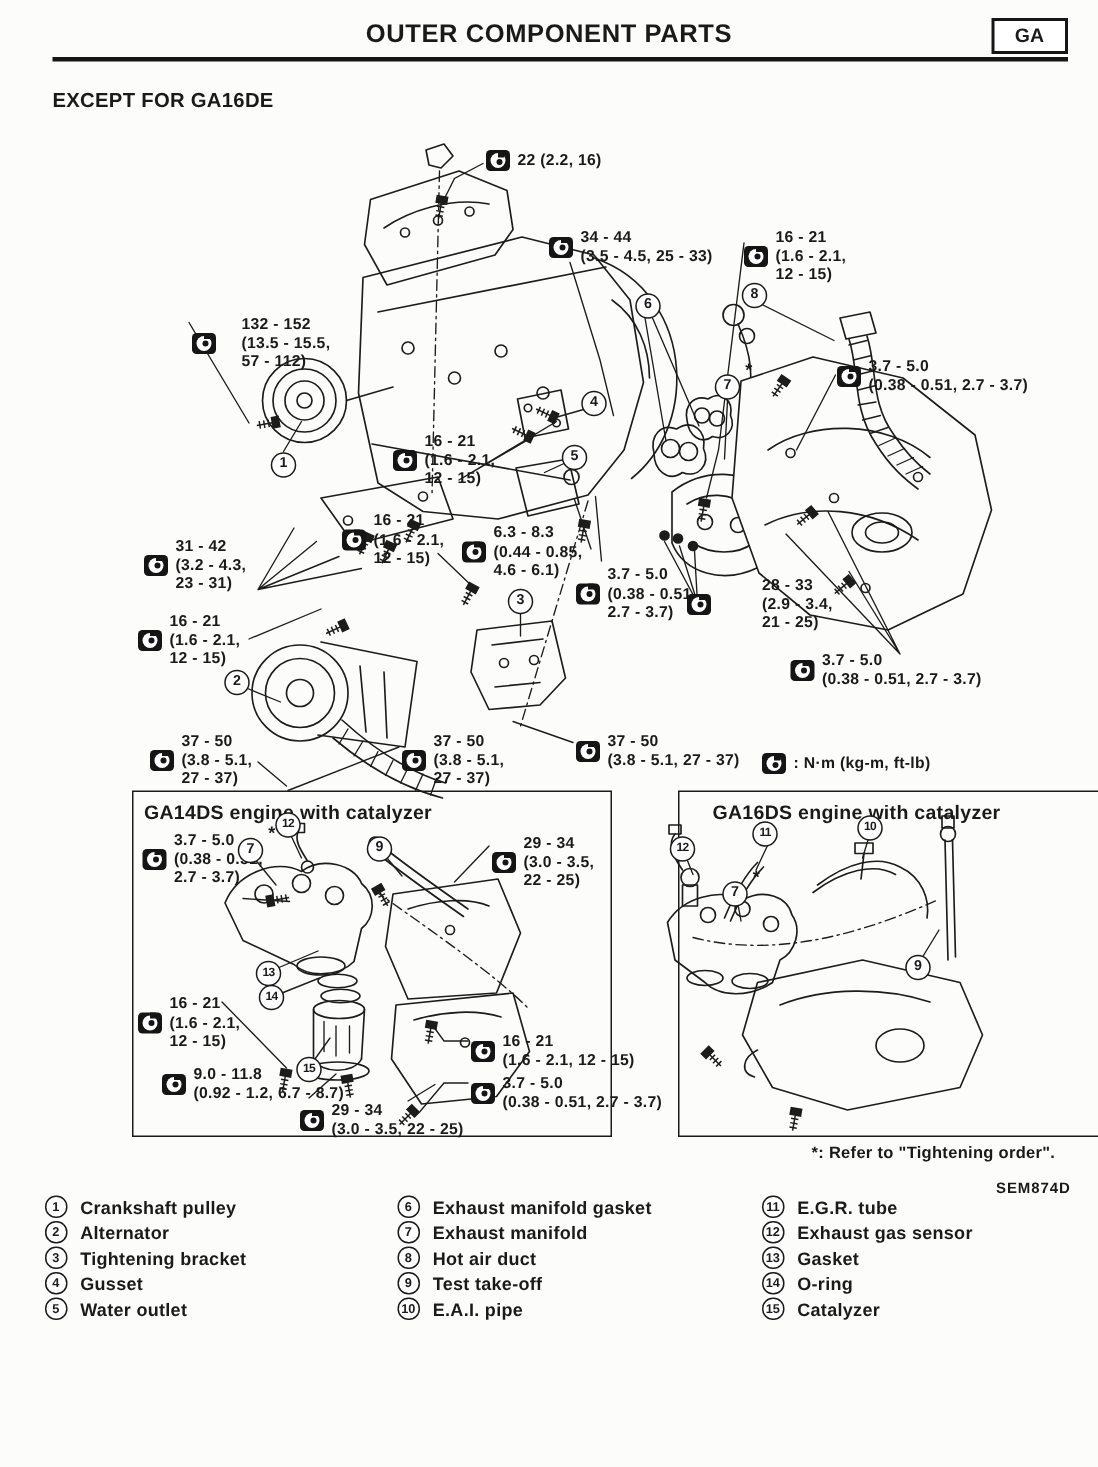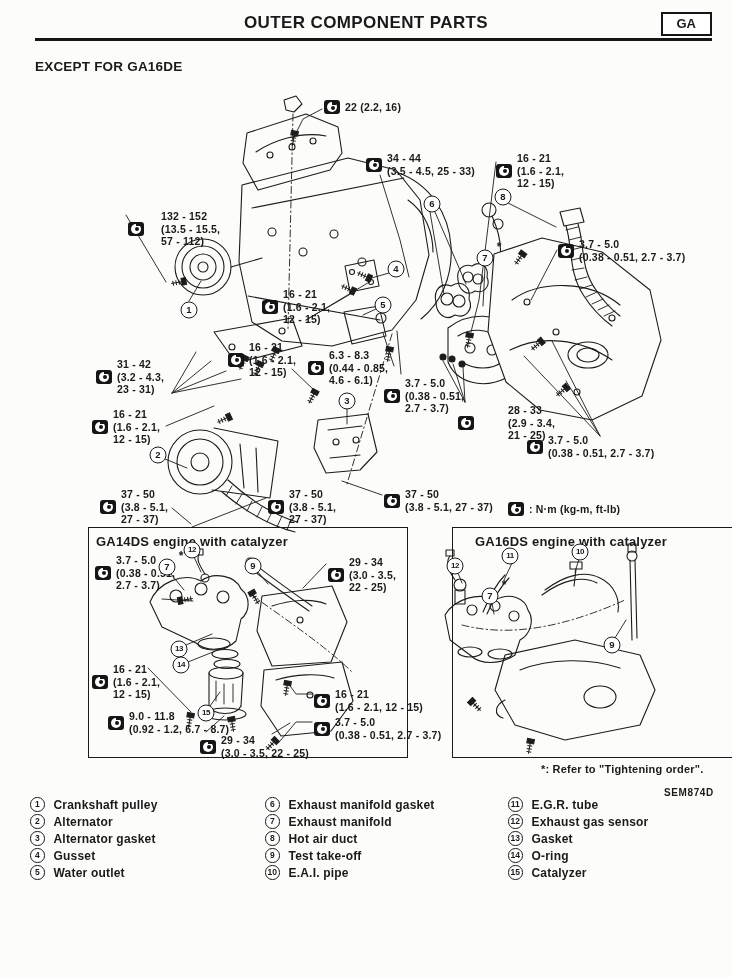--- a/index.html
+++ b/index.html
@@ -417,21 +417,21 @@
           <span class="tq-ring"></span>
           <span class="tq-notch"></span>
           <span class="tq-dot"></span>
         </span>
         <span>
           <span class="tq-line">3.7 - 5.0</span>
           <span class="tq-line">(0.38 - 0.51,</span>
           <span class="tq-line">2.7 - 3.7)</span>
         </span>
       </div>
-      <div class="callout" style="left: 458px; top: 404px; gap: 34px;">
+      <div class="callout" style="left: 458px; top: 384px; gap: 34px;">
         <span class="tq-icon">
           <span class="tq-ring"></span>
           <span class="tq-notch"></span>
           <span class="tq-dot"></span>
         </span>
         <span>
           <span class="tq-line">28 - 33</span>
           <span class="tq-line">(2.9 - 3.4,</span>
           <span class="tq-line">21 - 25)</span>
         </span>
@@ -640,21 +640,21 @@
         <div class="legend-item">
           <span class="lc">1</span>
           <span class="ll">Crankshaft pulley</span>
         </div>
         <div class="legend-item">
           <span class="lc">2</span>
           <span class="ll">Alternator</span>
         </div>
         <div class="legend-item">
           <span class="lc">3</span>
-          <span class="ll">Alternator gasket</span>
+          <span class="ll">Tightening bracket</span>
         </div>
         <div class="legend-item">
           <span class="lc">4</span>
           <span class="ll">Gusset</span>
         </div>
         <div class="legend-item">
           <span class="lc">5</span>
           <span class="ll">Water outlet</span>
         </div>
       </div>

